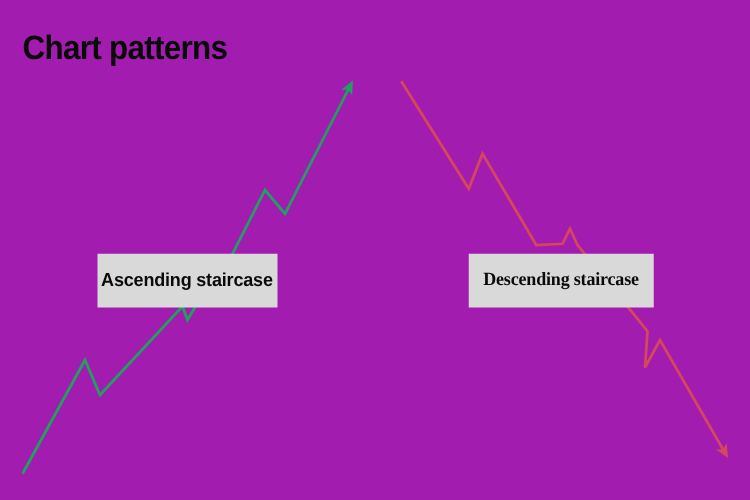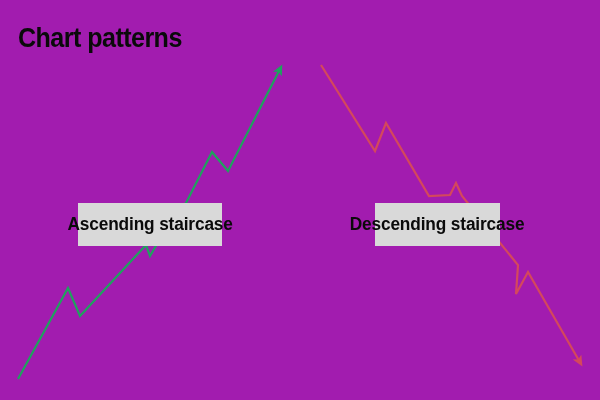--- a/index.html
+++ b/index.html
@@ -41,37 +41,38 @@
     height: 400px;
   }
   .pattern-label {
     position: absolute;
     display: flex;
     align-items: center;
     justify-content: center;
     background: #d9d9d9;
     color: #0a0a0a;
     font-family: "Liberation Sans", sans-serif;
-    font-size: 18px;
+    font-size: 15px;
     font-weight: 700;
     letter-spacing: -0.15px;
     white-space: nowrap;
     box-sizing: border-box;
   }
   #label-ascending {
     left: 78px;
     top: 203px;
     width: 144px;
     height: 43px;
   }
   #label-descending {
     left: 375px;
     top: 203px;
-    width: 125px;
+    width: 148px;
     height: 43px;
+    font-family: Liberation Serif, serif;
   }
   .label-text {
     transform: scaleX(0.96);
     transform-origin: center;
   }
 </style>
 </head>
 <body style="background: rgb(255, 255, 255);">
 
 <div id="canvas" style="background: #a21caf;">

